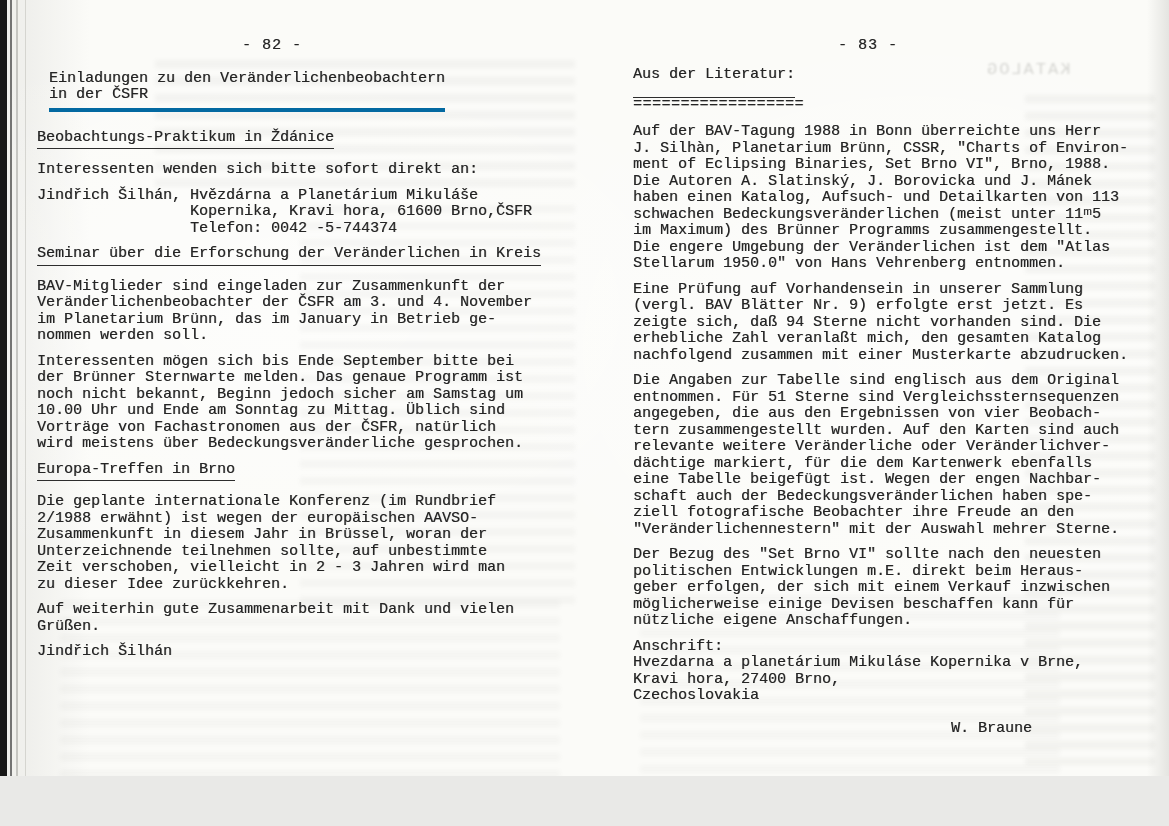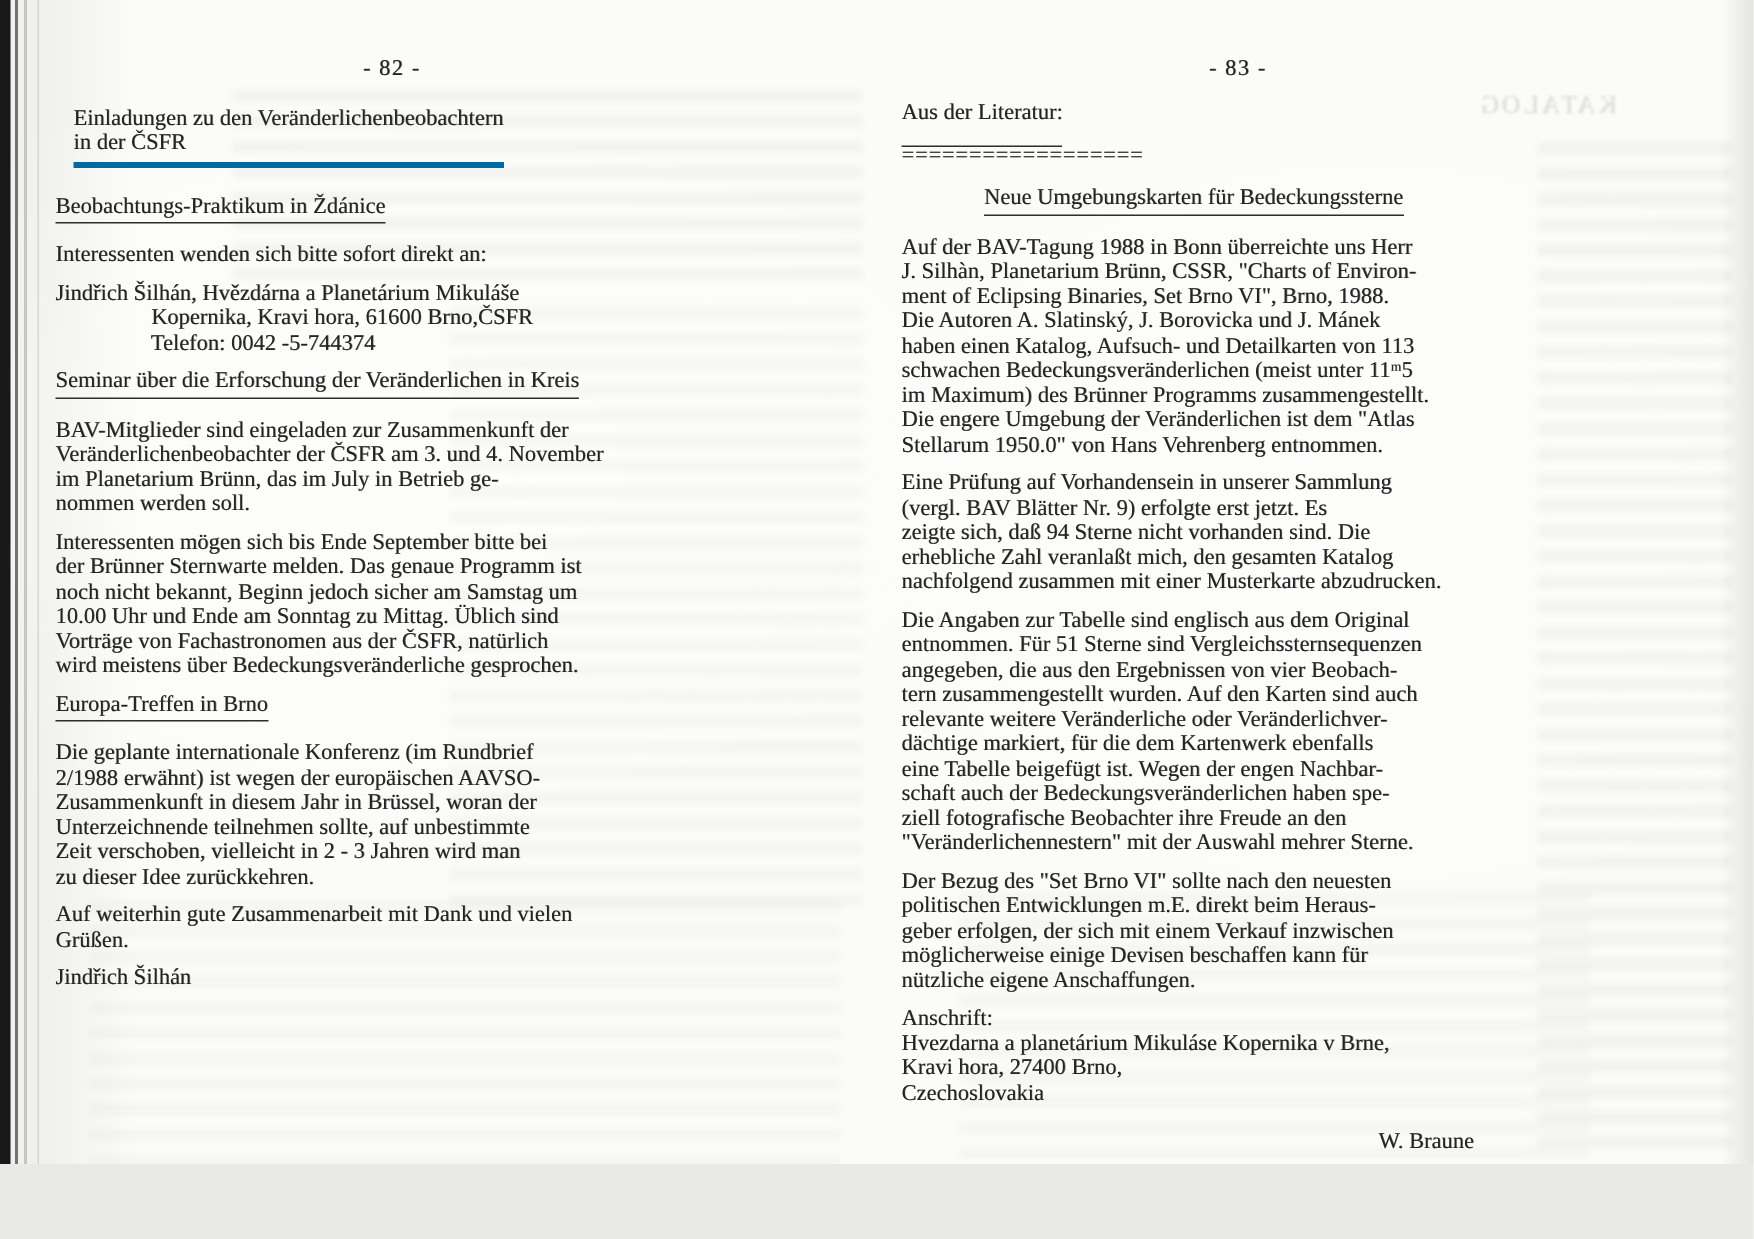--- a/index.html
+++ b/index.html
@@ -1,21 +1,21 @@
 <!DOCTYPE html>
 <html><head>
 <meta charset="utf-8">
 <style>
   html,body{margin:0;padding:0;background:#e9e9e7;}
   .scan{
     position:relative;
     width:1169px;height:776px;
     background:#fbfbf8;
     overflow:hidden;
-    font-family:Liberation Serif, serif;
+    font-family:Liberation Mono, monospace;
     color:#242424;
   }
   .scan::before{
     content:"";position:absolute;inset:0;pointer-events:none;
     background:
       radial-gradient(ellipse 700px 420px at 25% 40%, rgba(255,255,255,.5), rgba(255,255,255,0) 70%),
       radial-gradient(ellipse 650px 500px at 78% 45%, rgba(255,255,255,.45), rgba(255,255,255,0) 70%),
       linear-gradient(90deg, rgba(190,190,185,.18) 0 30px, rgba(190,190,185,0) 90px);
   }
   
@@ -35,21 +35,21 @@
   .smudge-e{left:640px;top:595px;width:420px;height:190px;opacity:.07;}
   .ghost-word{
     position:absolute;left:985px;top:60px;
     font-size:17px;letter-spacing:2px;color:#8f8f8a;
     transform:scaleX(-1);filter:blur(1px);opacity:.35;
   }
   
   .page{position:absolute;top:38px;font-size:15px;line-height:16.5px;
     text-shadow:0.4px 0 0 rgba(25,25,25,.5);}
   .page-left{left:37px;width:560px;}
-  .page-right{left:601px;width:530px;}
+  .page-right{left:633px;width:530px;}
   .page-num{margin:0 0 16px 205px;letter-spacing:1px;white-space:pre;}
   .page-right .page-num{margin-bottom:12px;}
   .title-block{
     display:inline-block;white-space:pre;margin:0 0 18px 12px;
     padding-bottom:4px;border-bottom:4px solid #0369a1;
   }
   .heading{
     width:fit-content;white-space:pre;margin:0 0 13px 0;
     padding-bottom:2px;border-bottom:1.7px solid #2d2d2d;
   }
@@ -90,21 +90,21 @@
 
     <div class="heading">Beobachtungs-Praktikum in Ždánice</div>
     <div class="para">Interessenten wenden sich bitte sofort direkt an:</div>
     <div class="para">Jindřich Šilhán, Hvězdárna a Planetárium Mikuláše
                  Kopernika, Kravi hora, 61600 Brno,ČSFR
                  Telefon: 0042 -5-744374</div>
 
     <div class="heading spaced">Seminar über die Erforschung der Veränderlichen in Kreis</div>
     <div class="para">BAV-Mitglieder sind eingeladen zur Zusammenkunft der
 Veränderlichenbeobachter der ČSFR am 3. und 4. November
-im Planetarium Brünn, das im July in Betrieb ge-
+im Planetarium Brünn, das im January in Betrieb ge-
 nommen werden soll.</div>
     <div class="para">Interessenten mögen sich bis Ende September bitte bei
 der Brünner Sternwarte melden. Das genaue Programm ist
 noch nicht bekannt, Beginn jedoch sicher am Samstag um
 10.00 Uhr und Ende am Sonntag zu Mittag. Üblich sind
 Vorträge von Fachastronomen aus der ČSFR, natürlich
 wird meistens über Bedeckungsveränderliche gesprochen.</div>
 
     <div class="heading spaced">Europa-Treffen in Brno</div>
     <div class="para">Die geplante internationale Konferenz (im Rundbrief
@@ -117,21 +117,20 @@
 Grüßen.</div>
     <div class="sig sig-left">Jindřich Šilhán</div>
   </div>
 
   <div class="page page-right">
     <div class="page-num">- 83 -</div>
 
     <div class="lit-head">Aus der Literatur:</div>
     <div class="lit-rule">==================</div>
 
-    <div class="heading center-head">Neue Umgebungskarten für Bedeckungssterne</div>
 
     <div class="para">Auf der BAV-Tagung 1988 in Bonn überreichte uns Herr
 J. Silhàn, Planetarium Brünn, CSSR, "Charts of Environ-
 ment of Eclipsing Binaries, Set Brno VI", Brno, 1988.
 Die Autoren A. Slatinský, J. Borovicka und J. Mánek
 haben einen Katalog, Aufsuch- und Detailkarten von 113
 schwachen Bedeckungsveränderlichen (meist unter 11ᵐ5
 im Maximum) des Brünner Programms zusammengestellt.
 Die engere Umgebung der Veränderlichen ist dem "Atlas
 Stellarum 1950.0" von Hans Vehrenberg entnommen.</div>

